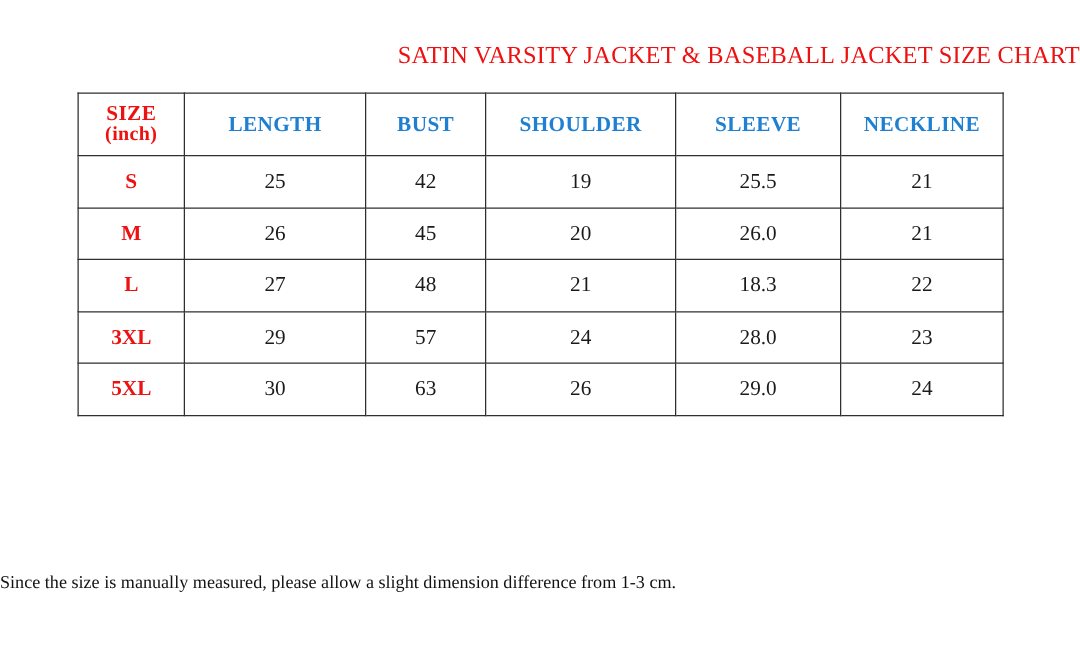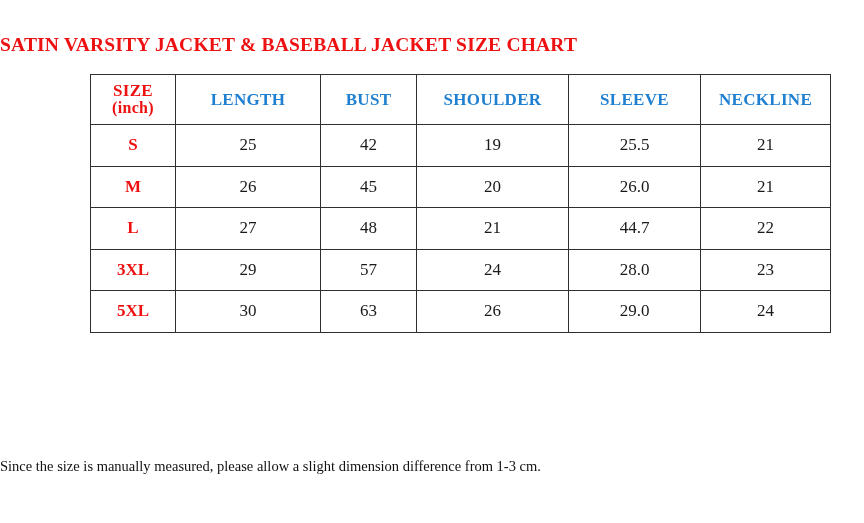--- a/index.html
+++ b/index.html
@@ -17,33 +17,32 @@
     position: relative;
     width: 864px;
     height: 523px;
     box-sizing: border-box;
   }
   .title {
     position: absolute;
     left: 0;
     top: 34px;
     width: 864px;
-    text-align: left;
+    text-align: right;
     font-family: "Liberation Serif", serif;
-    font-weight: bold;
+    font-weight: normal;
     font-size: 19.5px;
     color: #ee1111;
     letter-spacing: 0.2px;
   }
   .table-wrap {
     position: absolute;
     left: 62px;
     top: 74px;
     width: 740px;
-    margin-left: 28px;
   }
   table.size-chart {
     border-collapse: collapse;
     width: 740px;
     table-layout: fixed;
   }
   table.size-chart td,
   table.size-chart th {
     border: 1px solid #2f2f2f;
     text-align: center;
@@ -144,21 +143,21 @@
           <td>45</td>
           <td>20</td>
           <td>26.0</td>
           <td>21</td>
         </tr>
         <tr>
           <td class="size-cell">L</td>
           <td>27</td>
           <td>48</td>
           <td>21</td>
-          <td>44.7</td>
+          <td>18.3</td>
           <td>22</td>
         </tr>
         <tr>
           <td class="size-cell">3XL</td>
           <td>29</td>
           <td>57</td>
           <td>24</td>
           <td>28.0</td>
           <td>23</td>
         </tr>

